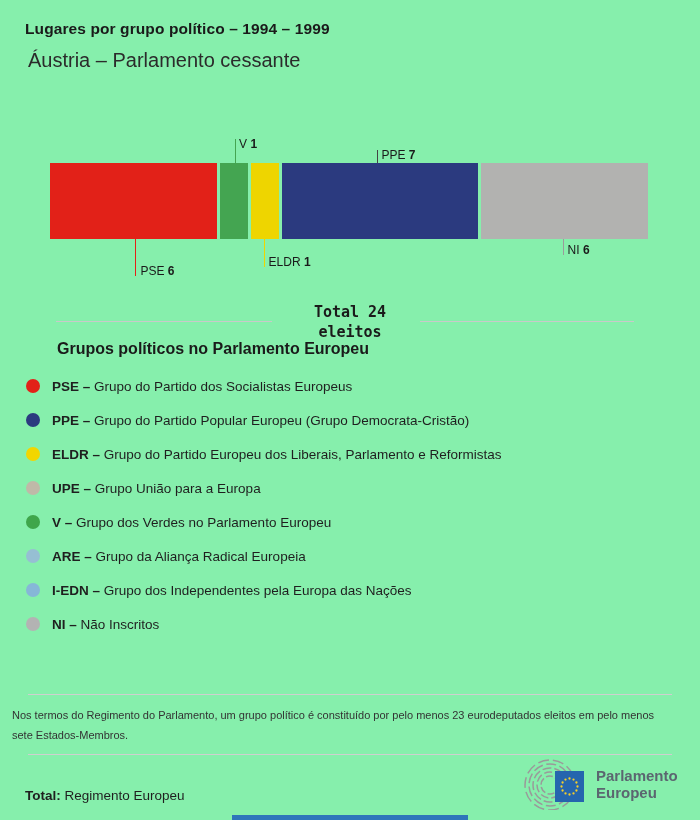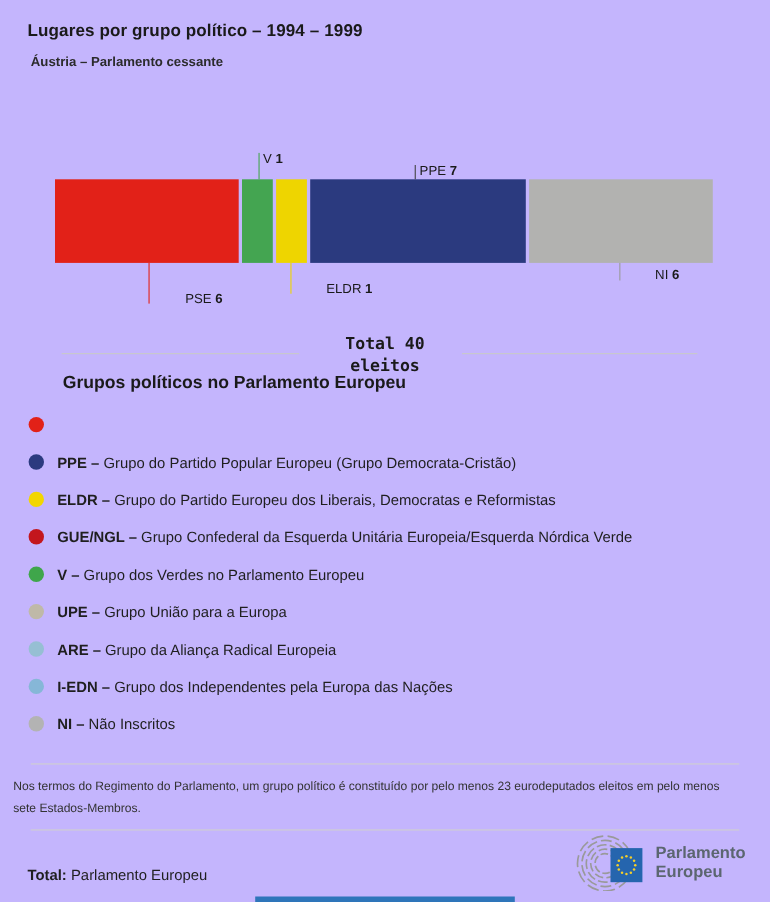--- a/index.html
+++ b/index.html
@@ -1,31 +1,31 @@
 <!DOCTYPE html>
 <html><head>
 <meta charset="utf-8">
 <style>
   html,body{margin:0;padding:0;background:#ffffff;}
   body{font-family:"Liberation Sans","DejaVu Sans",sans-serif;color:#1a1a1a;}
-  #page{position:relative;width:700px;height:820px;background:#c4b5fd;overflow:hidden;}
+  #page{position:relative;width:700px;height:820px;background:#86efac;overflow:hidden;}
 
   .title{position:absolute;left:25px;top:20px;font-size:15.5px;font-weight:700;letter-spacing:.1px;}
-  .subtitle{position:absolute;left:28px;top:49px;font-size:12px;font-weight:700;color:#2b2b2b;}
+  .subtitle{position:absolute;left:28px;top:49px;font-size:20px;font-weight:400;color:#2b2b2b;}
 
   
   #chart-wrap{position:absolute;left:50px;top:163px;width:598px;height:76px;}
   #bar{display:flex;width:100%;height:100%;gap:3px;}
   .seg{height:100%;}
   .callout{position:absolute;width:0;}
   .callout .lbl{position:absolute;white-space:nowrap;font-size:12px;color:#1a1a1a;}
   .callout.above{bottom:100%;}
   .callout.above .lbl{left:3px;top:-2px;}
   .callout.below{top:100%;}
-  .callout.below .lbl{left:4px;bottom:-2px;margin-left:28px;}
+  .callout.below .lbl{left:4px;bottom:-2px;}
   .callout .lbl b{font-weight:700;}
 
   
   .total-row{position:absolute;left:0;top:301px;width:700px;height:40px;}
   .total-line{position:absolute;top:20px;height:1px;background:#c9c9c9;}
   .total-line.left{left:56px;width:216px;}
   .total-line.right{left:420px;width:214px;}
   .total-text{position:absolute;left:0;right:0;text-align:center;top:1px;
     font-family:"DejaVu Sans Mono","Liberation Mono",monospace;font-weight:700;
     font-size:15px;line-height:1.35;}
@@ -85,50 +85,47 @@
         <div class="callout below" style="left: 85.7143%; height: 16px; border-left: 1px solid rgb(155, 155, 155);">
           <span class="lbl"><span>NI </span><b>6</b></span>
         </div>
       </div>
   </div>
 
   <div class="total-row">
     <div class="total-line left"></div>
     <div class="total-line right"></div>
     <div class="total-text">
-      <span>Total 40</span><br>
+      <span>Total 24</span><br>
       <span>eleitos</span>
     </div>
   </div>
 
   <div class="legend-heading">Grupos políticos no Parlamento Europeu</div>
 
   <ul id="legend-list">
       <li>
         <span class="dot" style="background: rgb(226, 33, 24);"></span>
+        <span class="leg-text"><b>PSE – </b><span>Grupo do Partido dos Socialistas Europeus</span></span>
       </li>
       <li>
         <span class="dot" style="background: rgb(43, 58, 127);"></span>
         <span class="leg-text"><b>PPE – </b><span>Grupo do Partido Popular Europeu (Grupo Democrata-Cristão)</span></span>
       </li>
       <li>
         <span class="dot" style="background: rgb(242, 214, 0);"></span>
-        <span class="leg-text"><b>ELDR – </b><span>Grupo do Partido Europeu dos Liberais, Democratas e Reformistas</span></span>
+        <span class="leg-text"><b>ELDR – </b><span>Grupo do Partido Europeu dos Liberais, Parlamento e Reformistas</span></span>
       </li>
       <li>
-        <span class="dot" style="background: rgb(195, 22, 29);"></span>
-        <span class="leg-text"><b>GUE/NGL – </b><span>Grupo Confederal da Esquerda Unitária Europeia/Esquerda Nórdica Verde</span></span>
+        <span class="dot" style="background: rgb(191, 185, 168);"></span>
+        <span class="leg-text"><b>UPE – </b><span>Grupo União para a Europa</span></span>
       </li>
       <li>
         <span class="dot" style="background: rgb(63, 166, 75);"></span>
         <span class="leg-text"><b>V – </b><span>Grupo dos Verdes no Parlamento Europeu</span></span>
-      </li>
-      <li>
-        <span class="dot" style="background: rgb(191, 185, 168);"></span>
-        <span class="leg-text"><b>UPE – </b><span>Grupo União para a Europa</span></span>
       </li>
       <li>
         <span class="dot" style="background: rgb(150, 191, 211);"></span>
         <span class="leg-text"><b>ARE – </b><span>Grupo da Aliança Radical Europeia</span></span>
       </li>
       <li>
         <span class="dot" style="background: rgb(134, 183, 215);"></span>
         <span class="leg-text"><b>I-EDN – </b><span>Grupo dos Independentes pela Europa das Nações</span></span>
       </li>
       <li>
@@ -138,21 +135,21 @@
     </ul>
 
   <div class="divider" id="divider-1"></div>
 
   <div class="note">Nos termos do Regimento do Parlamento, um grupo político é constituído por pelo menos 23 eurodeputados eleitos em pelo menos sete Estados-Membros.</div>
 
   <div class="divider" id="divider-2"></div>
 
   <div class="source-line">
     <b>Total:</b>
-    <span>Parlamento Europeu</span>
+    <span>Regimento Europeu</span>
   </div>
 
   <div id="logo">
     <svg width="72" height="52" viewBox="0 0 72 52">
       <g fill="none" stroke="#9a9a9a" stroke-width="1.5">
         <circle cx="32" cy="27" r="9" stroke-dasharray="7 2.5"></circle>
         <circle cx="32" cy="27" r="13" stroke-dasharray="8 3"></circle>
         <circle cx="32" cy="27" r="17" stroke-dasharray="9 3"></circle>
         <circle cx="32" cy="27" r="21" stroke-dasharray="10 3.5"></circle>
         <circle cx="32" cy="27" r="25" stroke-dasharray="11 4"></circle>

